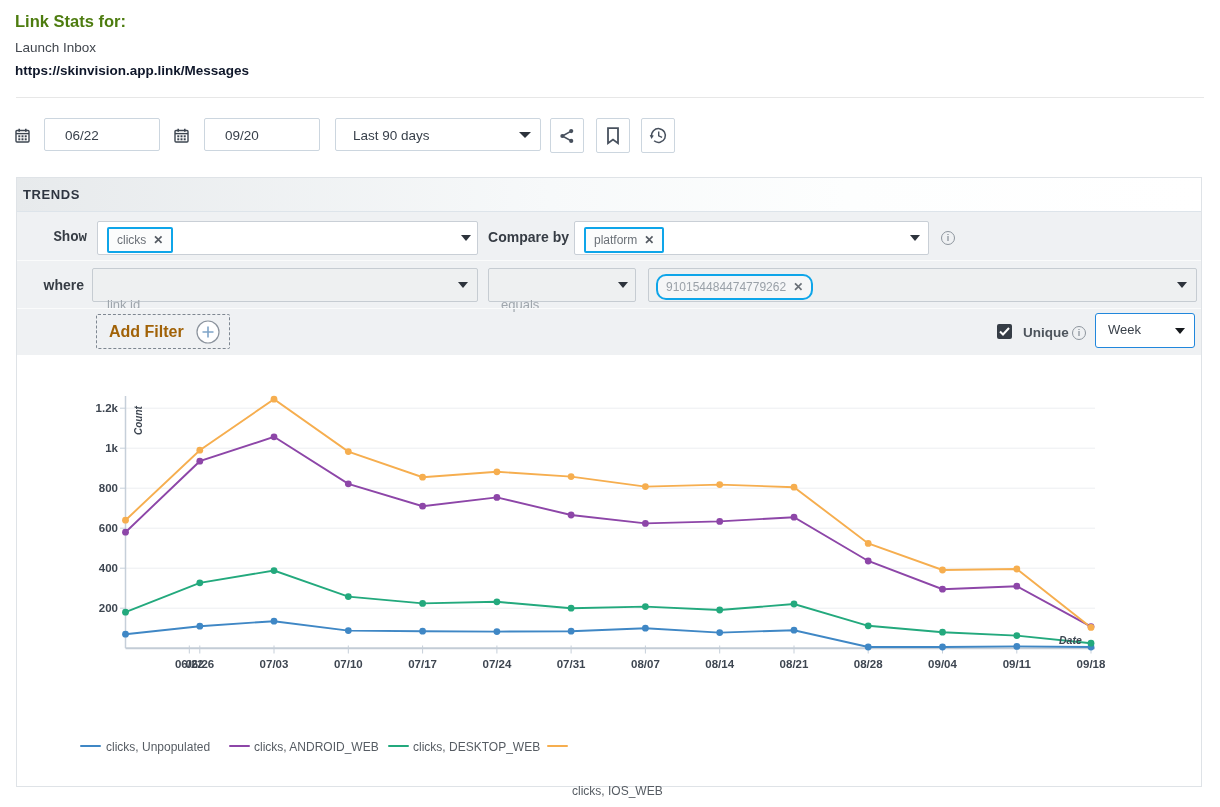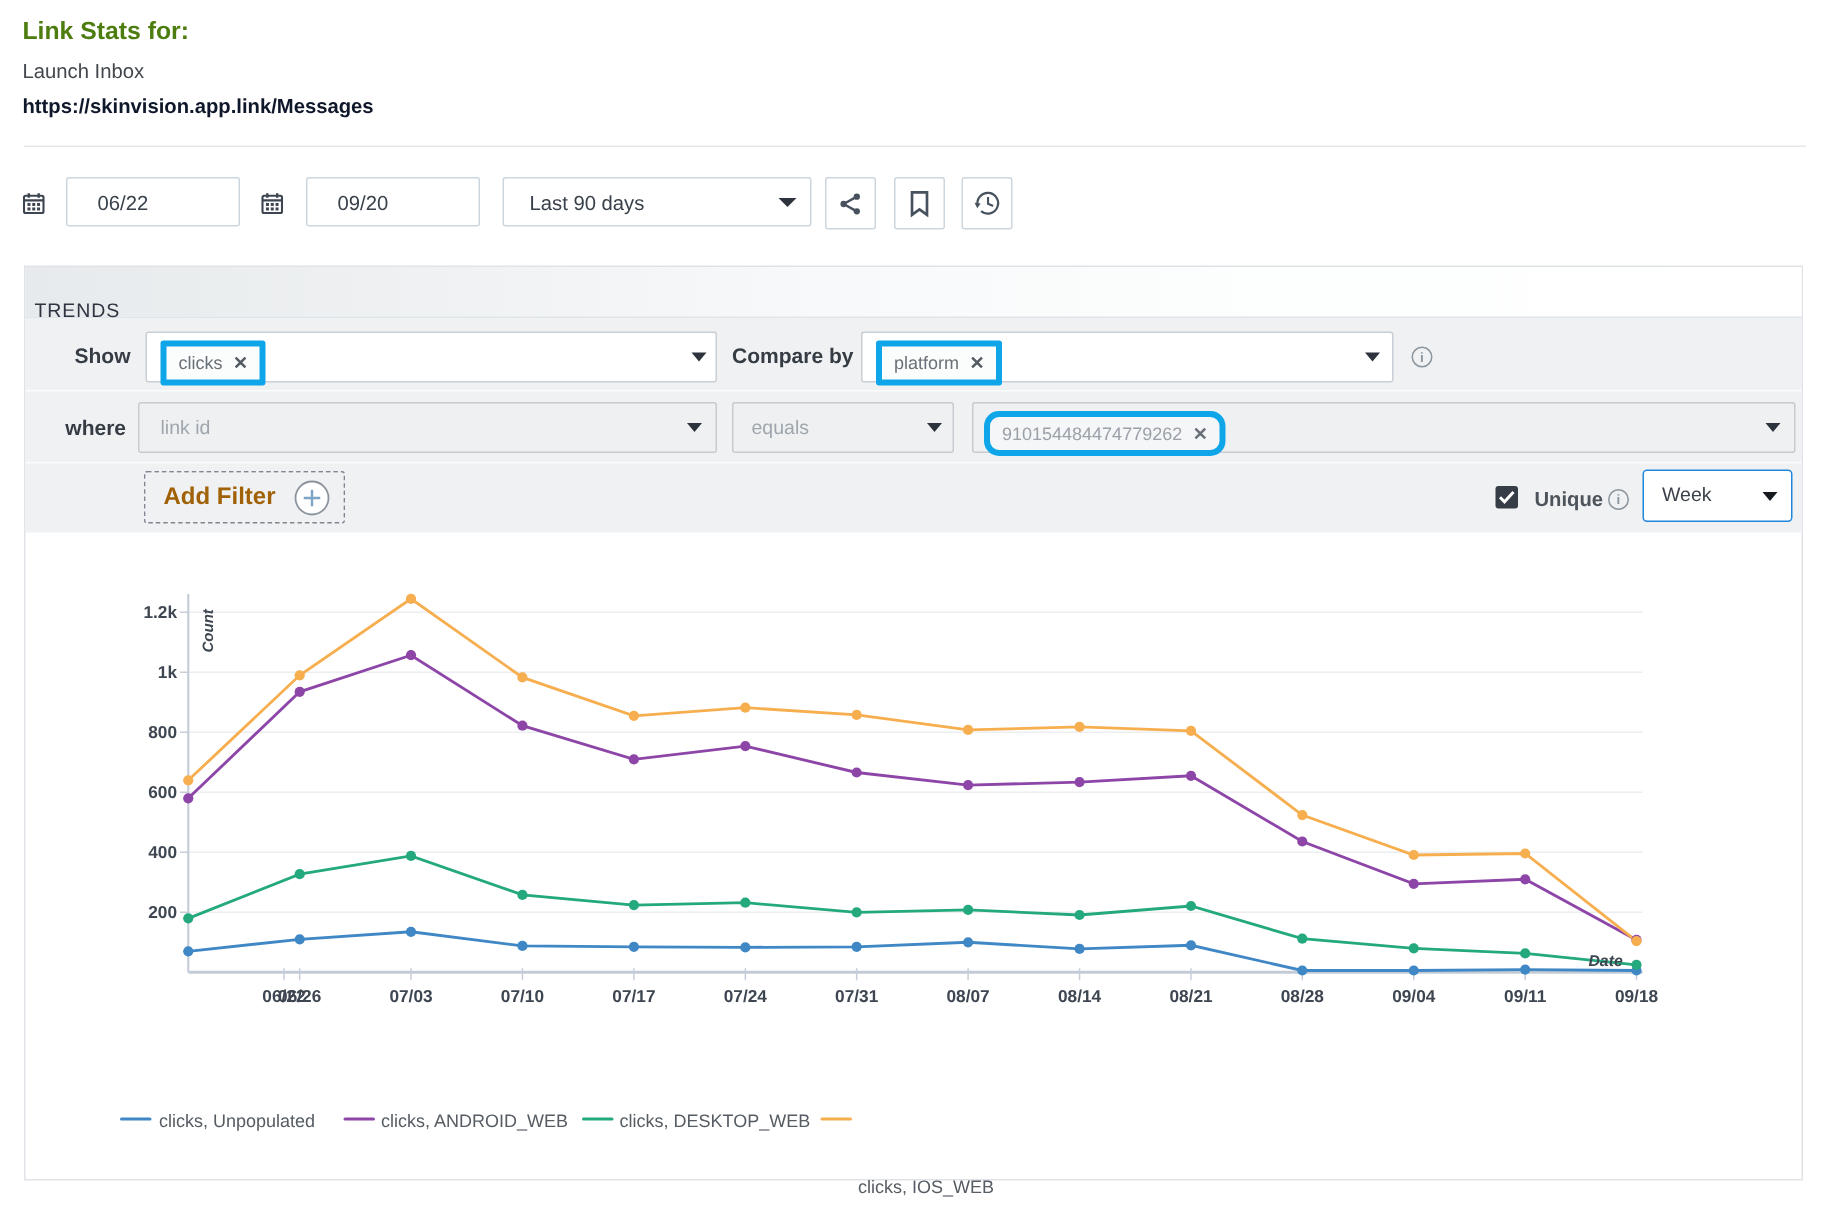--- a/index.html
+++ b/index.html
@@ -9,29 +9,29 @@
   .subtitle{left:15px;top:40px;font-size:13.5px;color:#42474e;}
   .link{left:15px;top:63px;font-size:13.5px;font-weight:700;color:#0f172a;}
   .divider{left:16px;right:16px;top:97px;height:1px;background:#e7e7e7;}
   
   .tb-input{top:118px;height:33px;border:1px solid #ccd6df;border-radius:2px;background:#fff;font-size:13.5px;color:#39414b;line-height:33px;}
   .btn{top:118px;width:32px;height:33px;border:1px solid #ccd6df;border-radius:2px;background:#fff;display:flex;align-items:center;justify-content:center;}
   .caret{width:0;height:0;border-left:6px solid transparent;border-right:6px solid transparent;border-top:6px solid #2d333c;}
   
   .panel{left:16px;top:177px;width:1186px;height:610px;border:1px solid #dfe3e7;background:#fff;box-sizing:border-box;}
   .trendsbar{left:0;top:0;width:100%;height:33px;background:linear-gradient(to right,#e7eaec 0%,#f7f9fa 45%,#fdfefe 70%,#fff 100%);border-bottom:1px solid #dde4ea;}
-  .trendsbar span{position:absolute;left:6px;top:9px;font-size:13px;font-weight:400;letter-spacing:.6px;color:#2e3540;margin-top:12px;}
+  .trendsbar span{position:absolute;left:6px;top:9px;font-size:13px;font-weight:700;letter-spacing:.6px;color:#2e3540;}
   .controls{left:0;top:34px;width:100%;height:143px;background:#eff1f3;}
   .rowlabel{position:absolute;font-size:14px;font-weight:700;color:#363c44;text-align:right;white-space:nowrap;}
   .sel{position:absolute;box-sizing:border-box;border:1px solid #c9cfd6;border-radius:2px;background:#fff;}
   .sel.gray{background:#eef0f1;border-color:#c6ccd2;}
   .selcaret{position:absolute;width:0;height:0;border-left:5.5px solid transparent;border-right:5.5px solid transparent;border-top:6px solid #2d333c;}
-  .chip{position:absolute;box-sizing:border-box;border:4px solid #0ea5e9;border-radius:2px;background:#fbfcfc;font-size:12px;color:#6a7077;line-height:22px;padding:0 8px;}
+  .chip{position:absolute;box-sizing:border-box;border:2px solid #0ea5e9;border-radius:2px;background:#fbfcfc;font-size:12px;color:#6a7077;line-height:22px;padding:0 8px;}
   .chip b{font-weight:700;color:#555b63;margin-left:7px;font-size:12px;}
-  .ph{position:absolute;font-size:13px;color:#9fa6ad;}
+  .ph{position:absolute;font-size:13px;color:#9fa6ad;margin-top:20px;}
   .info{position:absolute;width:12px;height:12px;border:1px solid #8d959d;border-radius:50%;color:#8d959d;font-size:9px;line-height:12px;text-align:center;font-weight:700;}
   .addfilter{position:absolute;left:79px;width:134px;height:35px;border:1.5px dashed #7e8791;border-radius:2px;box-sizing:border-box;}
   .addfilter span{position:absolute;left:12px;top:8px;font-size:16px;font-weight:700;color:#a16207;text-align:right;}
   .legend{position:absolute;font-size:12px;color:#565c63;}
   .legline{position:absolute;width:21px;height:2px;border-radius:1px;top:745px;}
 </style>
 </head>
 <body>
   <div class="abs title">Link Stats for:</div>
   <div class="abs subtitle">Launch Inbox</div>
@@ -88,21 +88,21 @@
       <path d="M0.7 9.1 L4.8 9.6 L2.5 12.9 z" fill="#48515e"></path>
     </svg>
   </div>
 
   <div class="abs panel">
     <div class="abs trendsbar">
       <span>TRENDS</span>
     </div>
     <div class="abs controls">
 
-      <div class="rowlabel" style="left:0;top:17px;width:70px;">Show</div>
+      <div class="rowlabel" style="left:0;top:17px;width:70px;font-family:Liberation Mono, monospace;">Show</div>
       <div class="sel" style="left:80px;top:9px;width:381px;height:34px;"></div>
       <div class="chip" style="left:90px;top:15px;">clicks<b>✕</b></div>
       <div class="selcaret" style="left:444px;top:23px;"></div>
       <div class="rowlabel" style="left:457px;top:17px;width:95px;">Compare by</div>
       <div class="sel" style="left:557px;top:9px;width:355px;height:34px;"></div>
       <div class="chip" style="left:567px;top:15px;">platform<b>✕</b></div>
       <div class="selcaret" style="left:893px;top:23px;"></div>
       <div class="info" style="left:924px;top:19px;">i</div>
       <div style="position:absolute;left:0;top:48px;width:100%;height:1px;background:#fafbfb;"></div>
 

